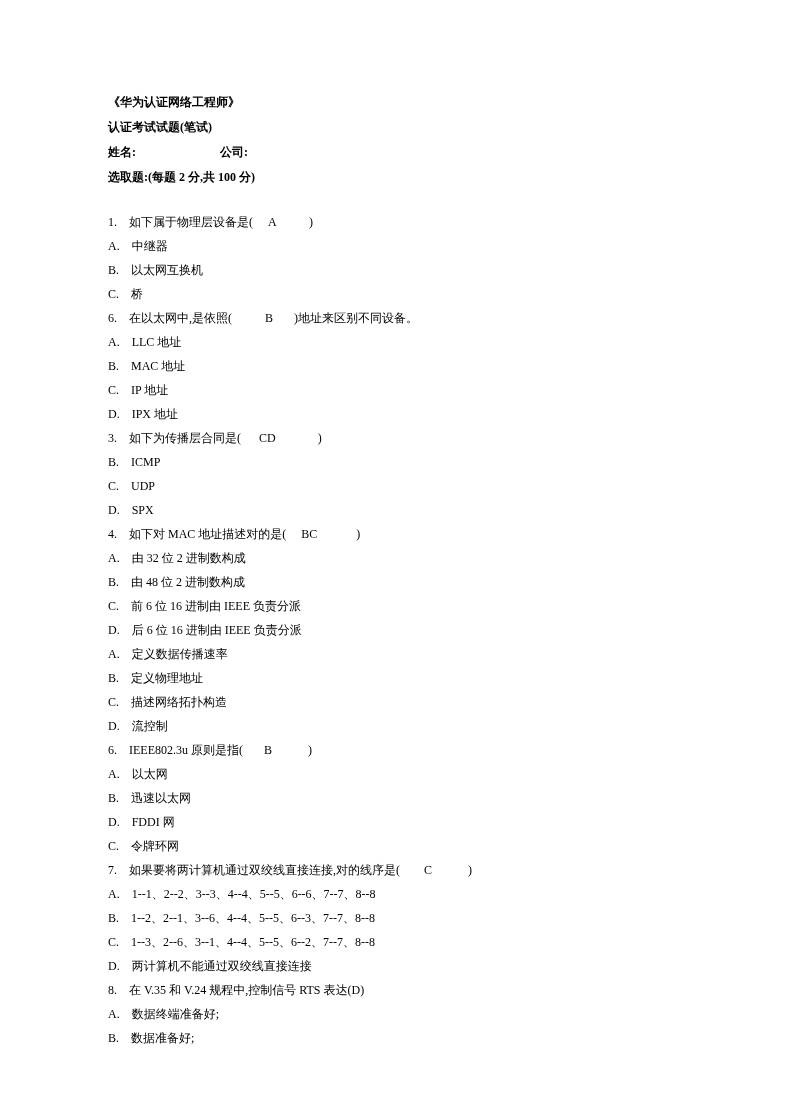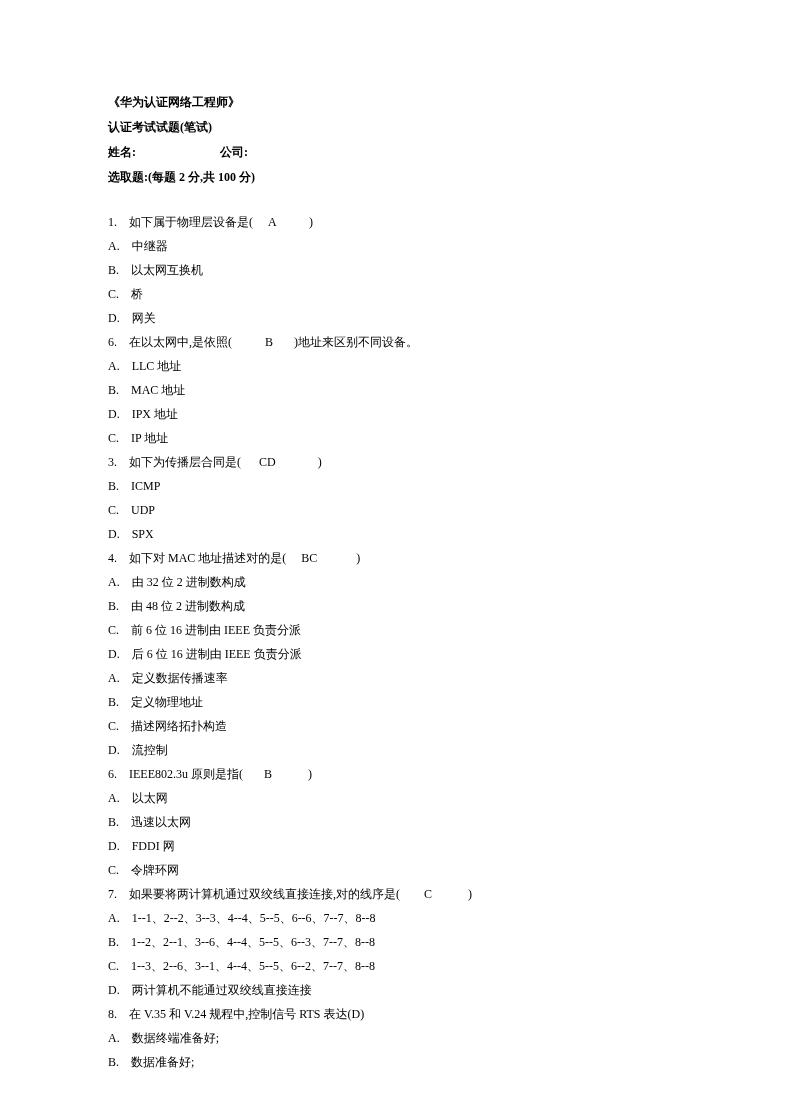--- a/index.html
+++ b/index.html
@@ -35,26 +35,25 @@
   <div class="line header-line">《华为认证网络工程师》</div>
   <div class="line header-line">认证考试试题(笔试)</div>
   <div class="line header-line"><span>姓名:</span>                            <span>公司:</span></div>
   <div class="line header-line">选取题:(每题 2 分,共 100 分)</div>
   <div class="gap"></div>
   <div id="questions-container">
       <div class="line">1.    如下属于物理层设备是(     A           )</div>
       <div class="line">A.    中继器</div>
       <div class="line">B.    以太网互换机</div>
       <div class="line">C.    桥</div>
-      <div class="line">D.    网关</div>
       <div class="line">6.    在以太网中,是依照(           B       )地址来区别不同设备。</div>
       <div class="line">A.    LLC 地址</div>
       <div class="line">B.    MAC 地址</div>
+      <div class="line">C.    IP 地址</div>
       <div class="line">D.    IPX 地址</div>
-      <div class="line">C.    IP 地址</div>
       <div class="line">3.    如下为传播层合同是(      CD              )</div>
       <div class="line">B.    ICMP</div>
       <div class="line">C.    UDP</div>
       <div class="line">D.    SPX</div>
       <div class="line">4.    如下对 MAC 地址描述对的是(     BC             )</div>
       <div class="line">A.    由 32 位 2 进制数构成</div>
       <div class="line">B.    由 48 位 2 进制数构成</div>
       <div class="line">C.    前 6 位 16 进制由 IEEE 负责分派</div>
       <div class="line">D.    后 6 位 16 进制由 IEEE 负责分派</div>
       <div class="line">A.    定义数据传播速率</div>

